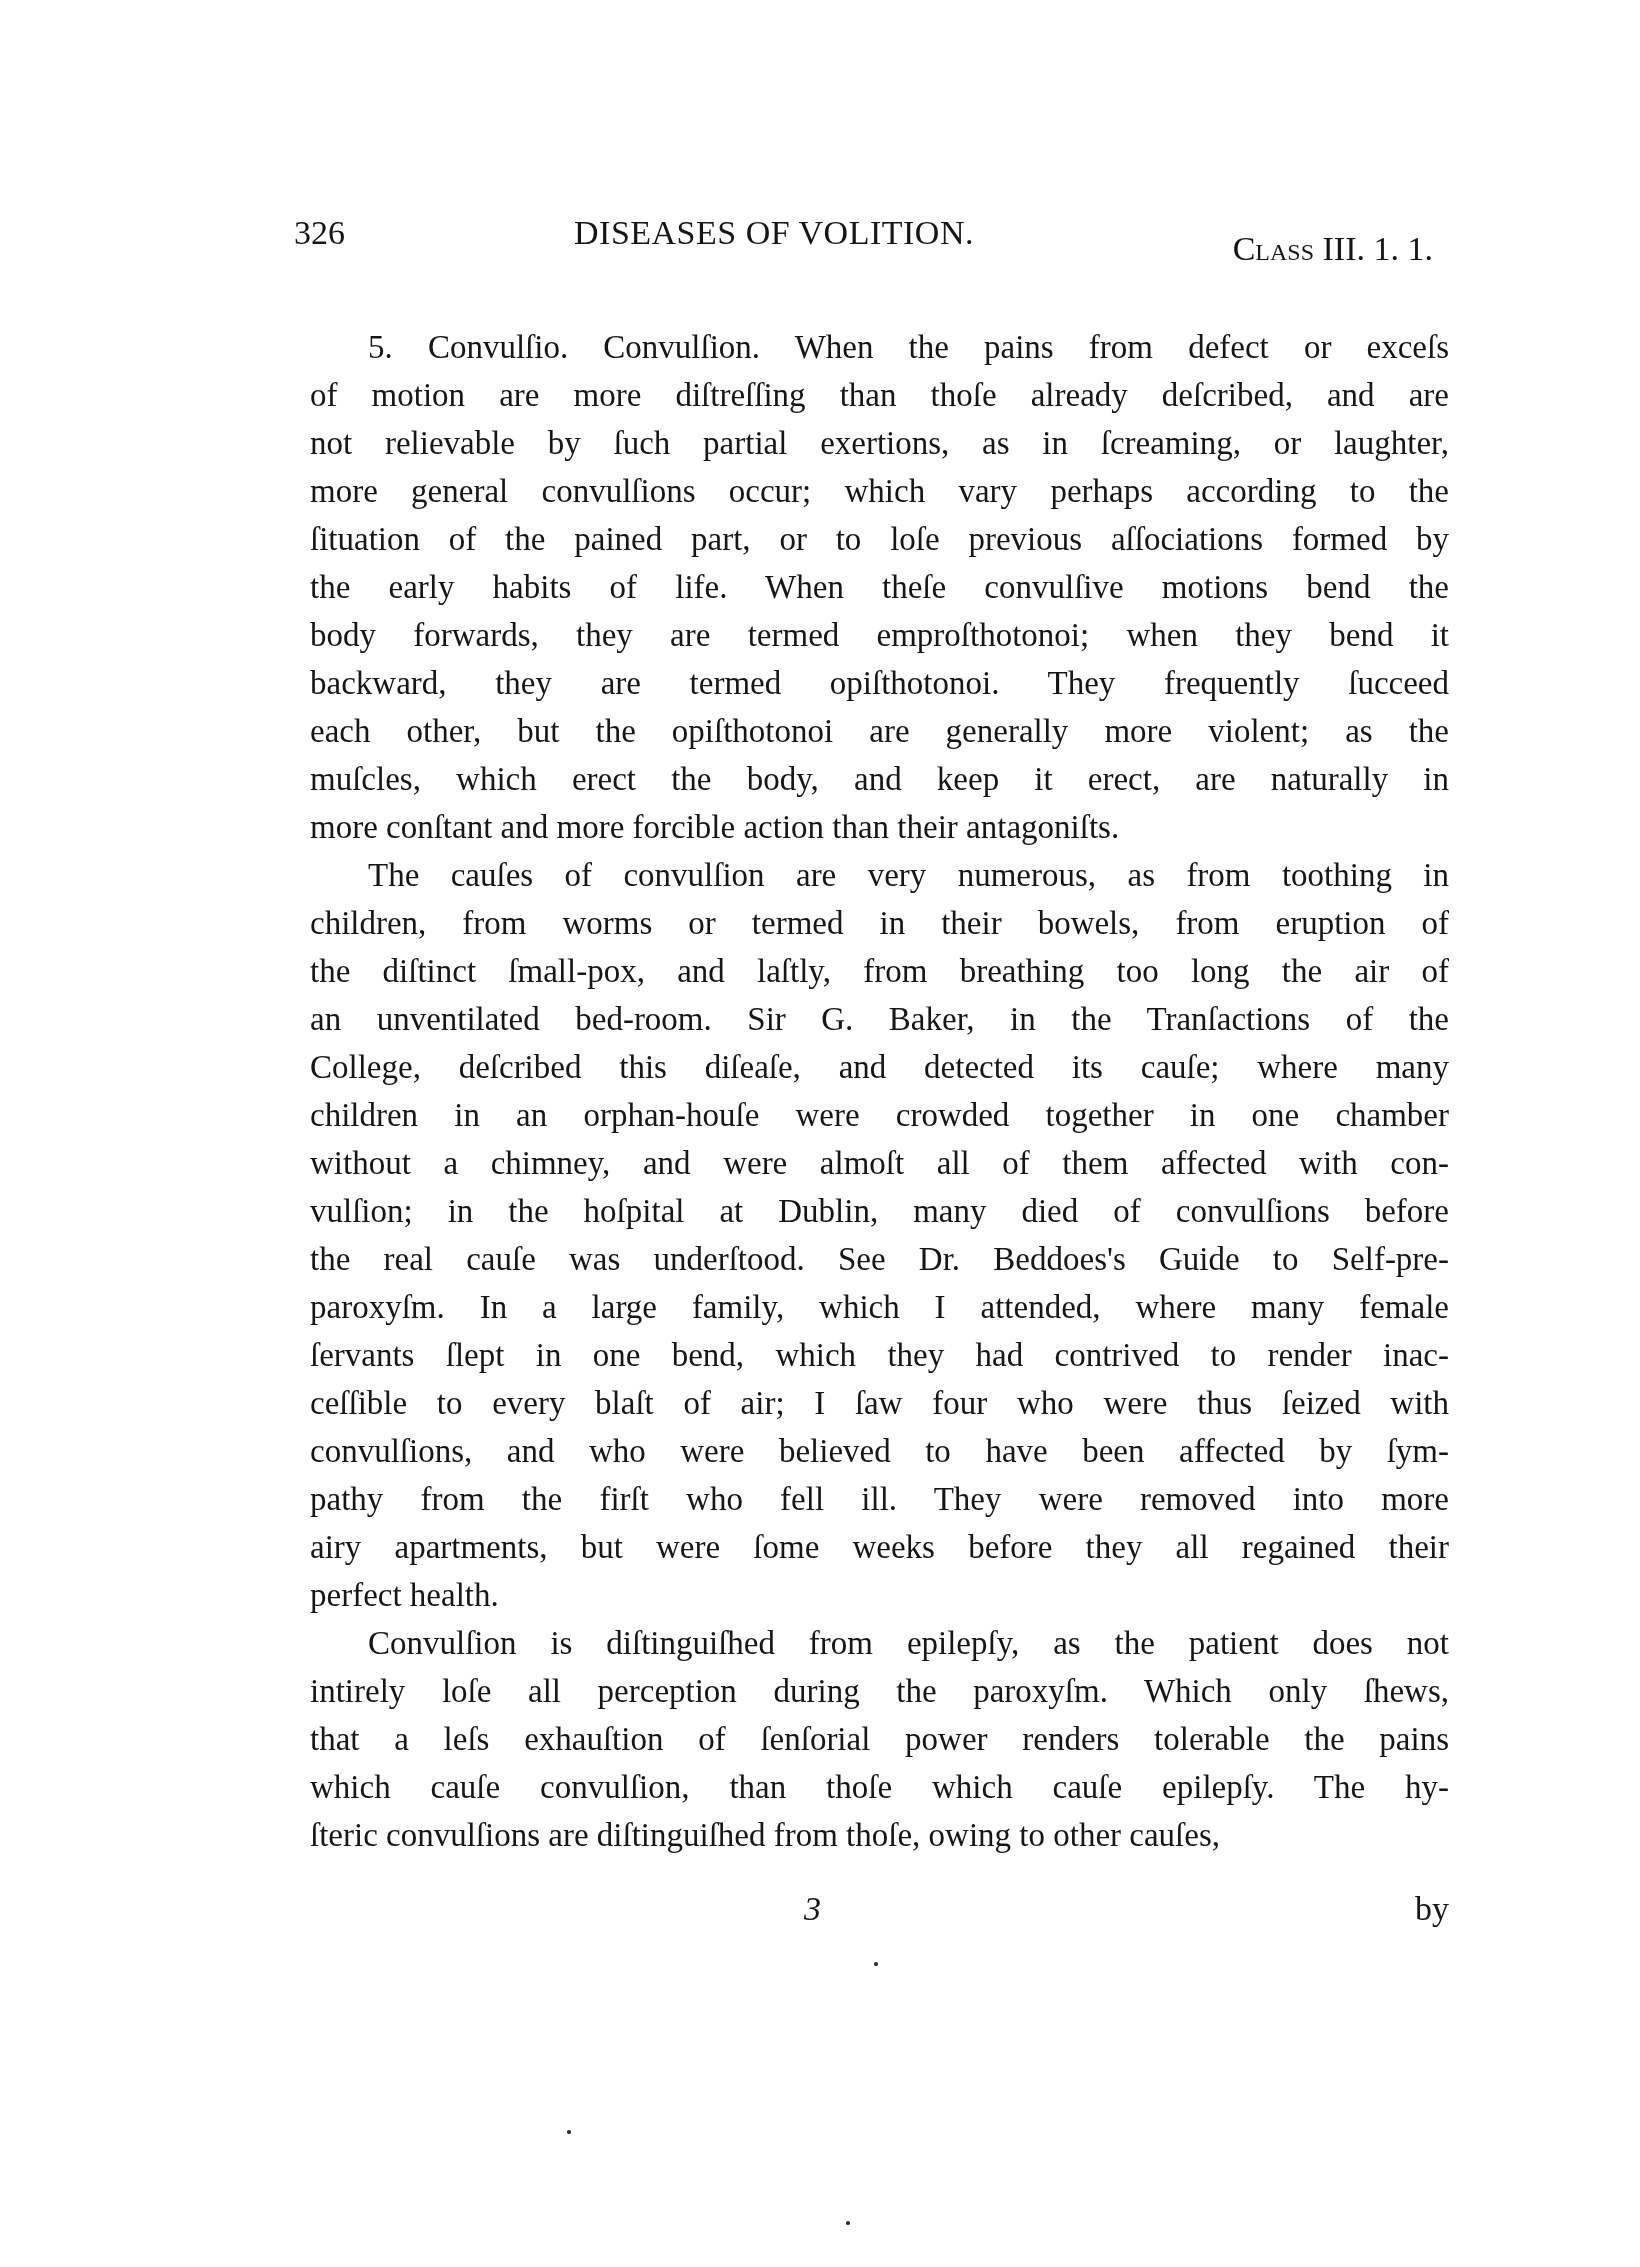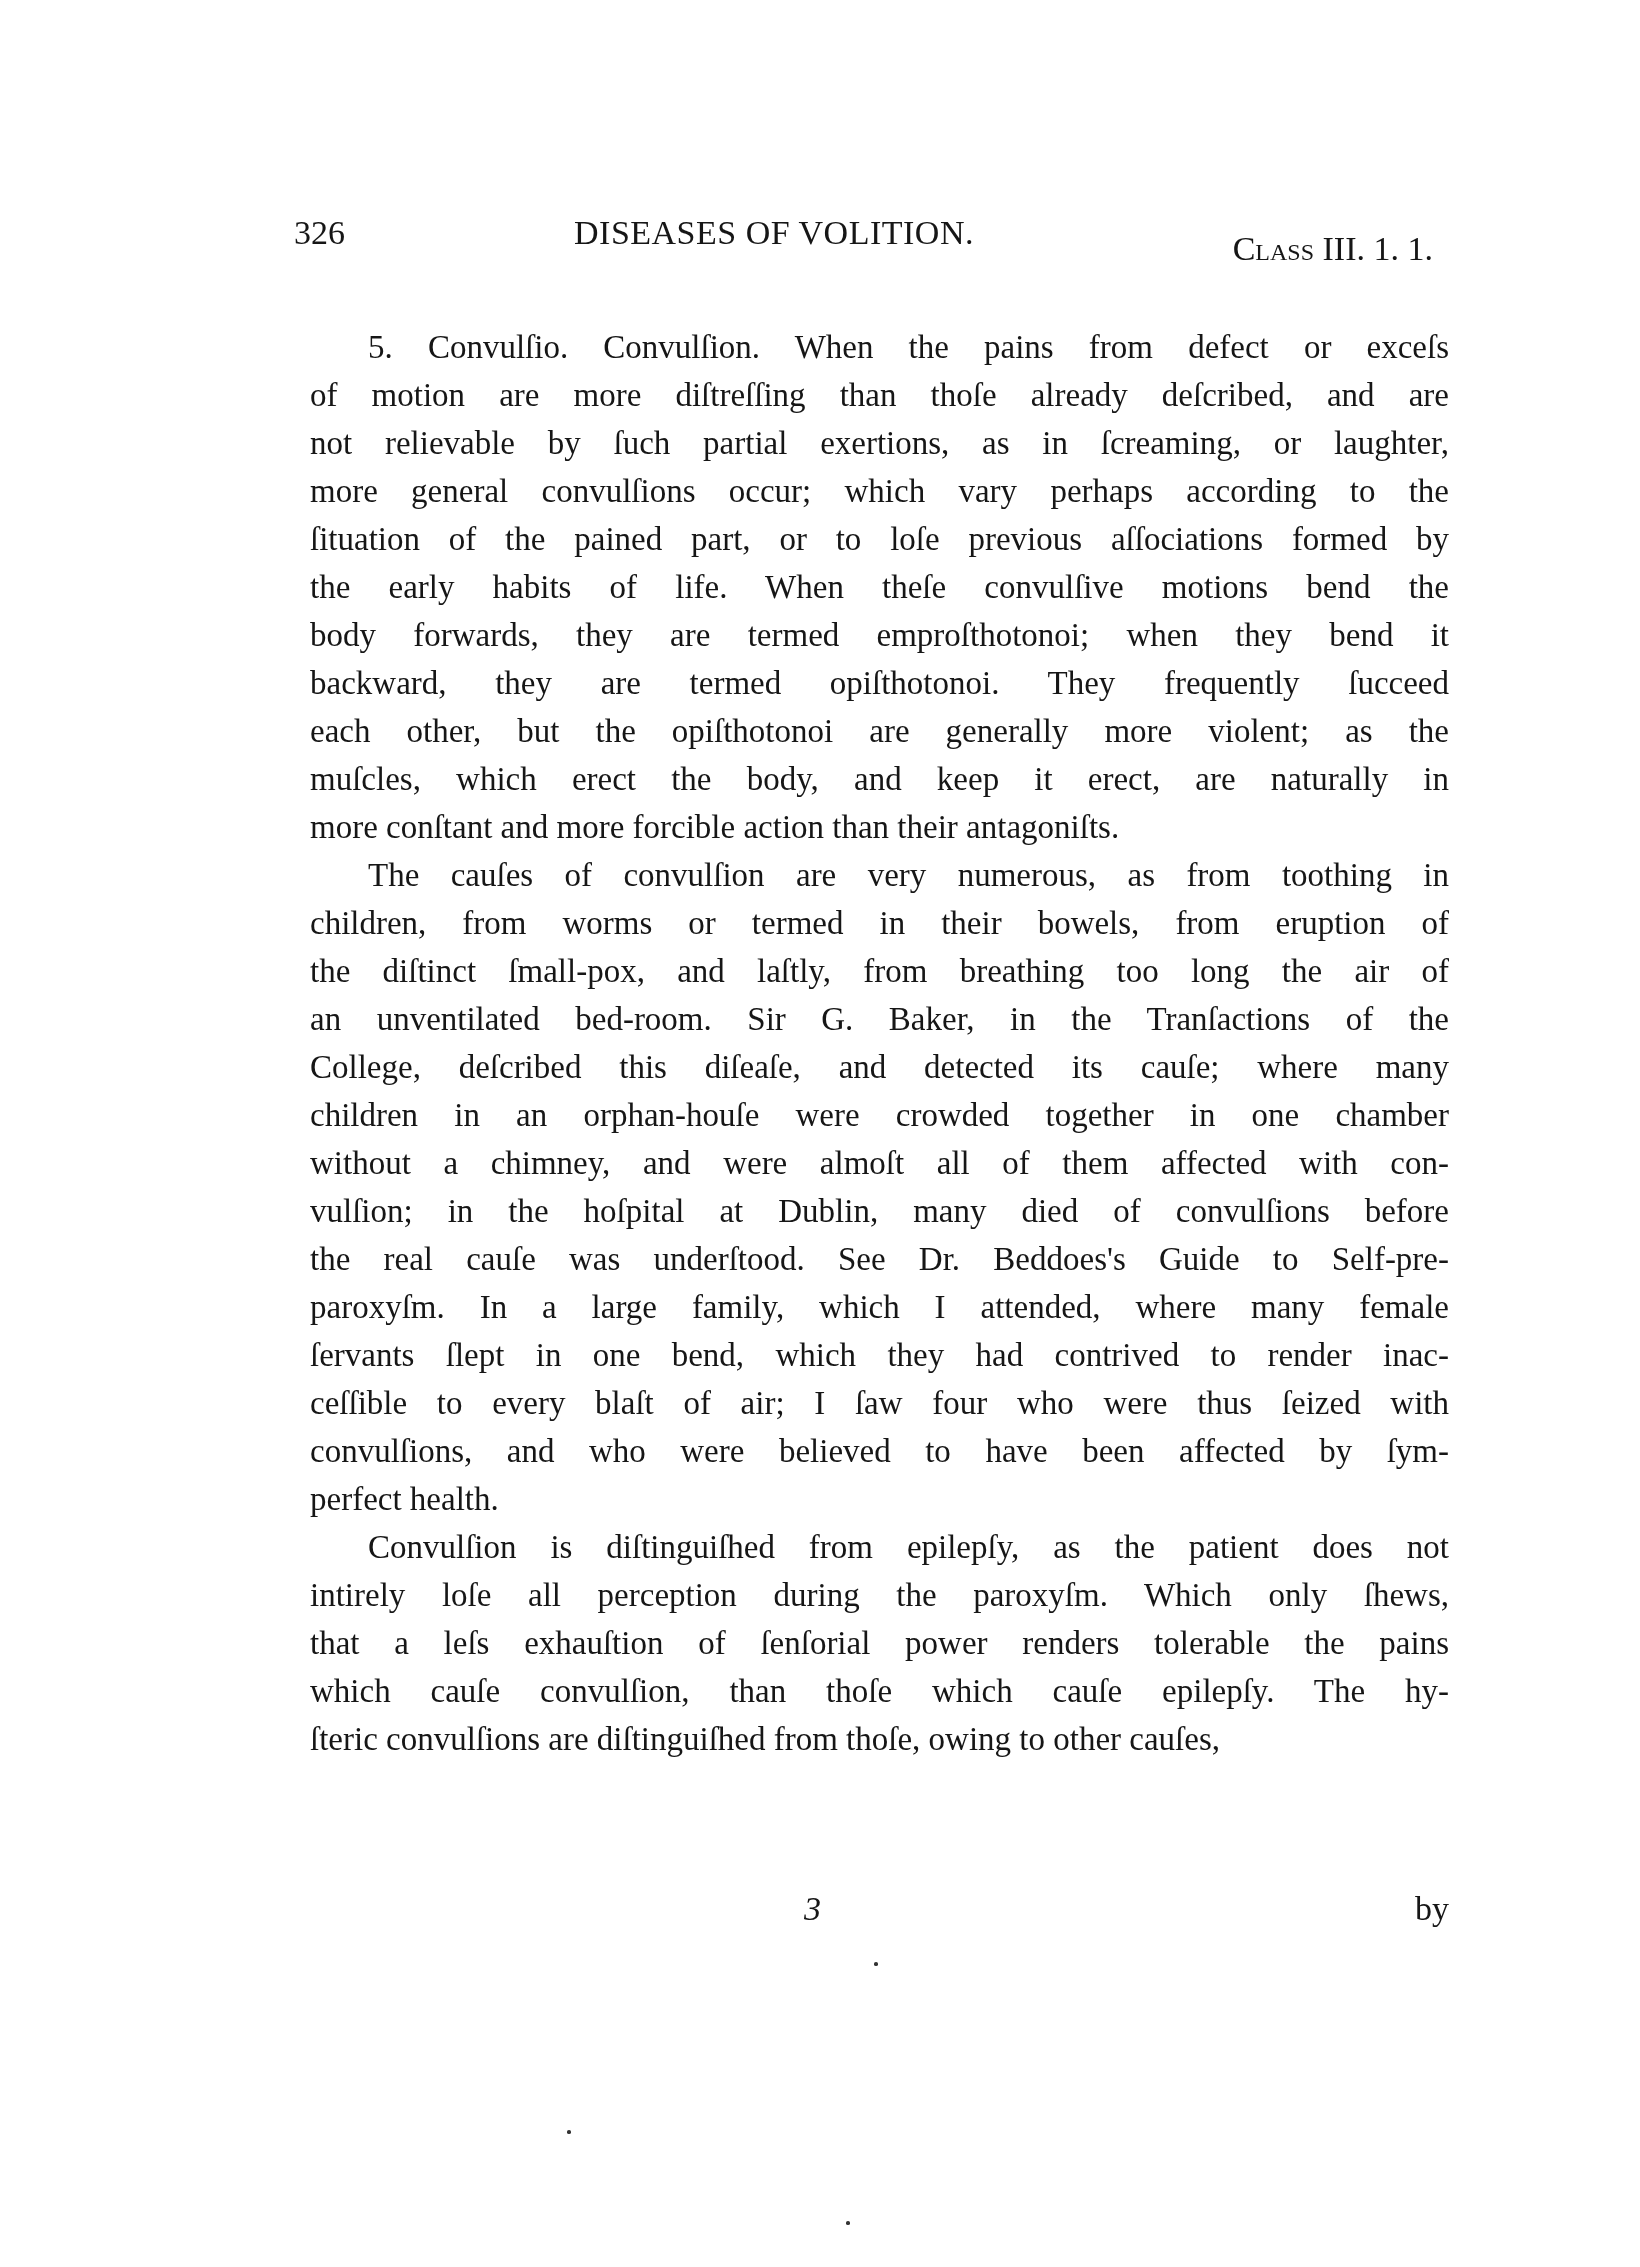--- a/index.html
+++ b/index.html
@@ -52,20 +52,22 @@
       <span class="line"><span>an unventilated bed-room.  Sir G. Baker, in the Tranſactions of the</span></span>
       <span class="line"><span>College, deſcribed this diſeaſe, and detected its cauſe; where many</span></span>
       <span class="line"><span>children in an orphan-houſe were crowded together in one chamber</span></span>
       <span class="line"><span>without a chimney, and were almoſt all of them affected with con-</span></span>
       <span class="line"><span>vulſion; in the hoſpital at Dublin, many died of convulſions before</span></span>
       <span class="line"><span>the real cauſe was underſtood.  See Dr. Beddoes's Guide to Self-pre-</span></span>
       <span class="line"><span>paroxyſm.  In a large family, which I attended, where many female</span></span>
       <span class="line"><span>ſervants ſlept in one bend, which they had contrived to render inac-</span></span>
       <span class="line"><span>ceſſible to every blaſt of air; I ſaw four who were thus ſeized with</span></span>
       <span class="line"><span>convulſions, and who were believed to have been affected by ſym-</span></span>
+      <span class="line"><span>pathy from the firſt who fell ill.  They were removed into more</span></span>
+      <span class="line"><span>airy apartments, but were ſome weeks before they all regained their</span></span>
       <span class="line last"><span>perfect health.</span></span>
     </div>
     <div>
       <span class="line indent"><span>Convulſion is diſtinguiſhed from epilepſy, as the patient does not</span></span>
       <span class="line"><span>intirely loſe all perception during the paroxyſm.  Which only ſhews,</span></span>
       <span class="line"><span>that a leſs exhauſtion of ſenſorial power renders tolerable the pains</span></span>
       <span class="line"><span>which cauſe convulſion, than thoſe which cauſe epilepſy.  The hy-</span></span>
       <span class="line last"><span>ſteric convulſions are diſtinguiſhed from thoſe, owing to other cauſes,</span></span>
     </div>
   </div>

